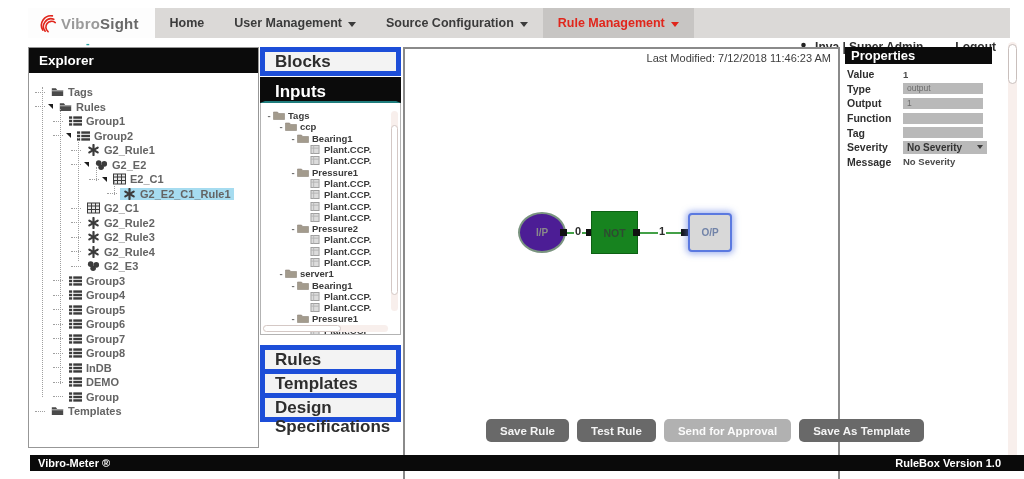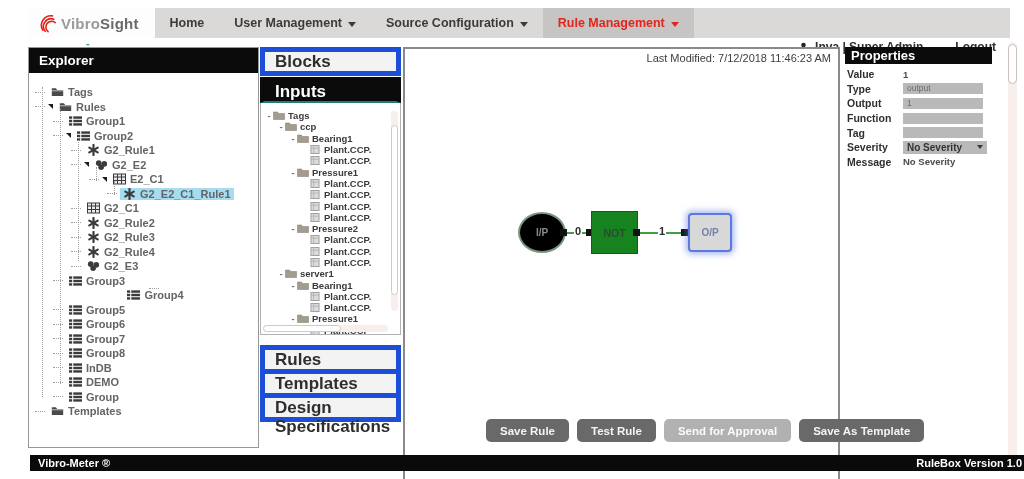--- a/index.html
+++ b/index.html
@@ -58,21 +58,21 @@
   .hsb{position:absolute;left:2px;bottom:2px;height:7px;width:125px;background:#f8efec;border-radius:4px;}
   .hsb .thumb{position:absolute;left:0;top:0;height:7px;width:78px;background:#fff;
               border:1px solid #d4c8c5;border-radius:4px;box-sizing:border-box;}
   .acc-gap{height:10px;}
 
   
   .canvas{position:absolute;left:403px;top:47px;width:437px;height:475px;
           border:2px solid #8a8a8a;background:#fff;box-sizing:border-box;}
   .last-modified{position:absolute;top:3px;right:7px;font-size:11px;color:#3d3d3d;}
   .node-ip{position:absolute;left:113px;top:163px;width:48px;height:41px;border-radius:50%;
-           background:#000000;border:2px solid #7a9480;display:flex;align-items:center;
+           background:#4c1d95;border:2px solid #7a9480;display:flex;align-items:center;
            justify-content:center;font-size:10px;font-weight:700;color:#8a8a8a;box-sizing:border-box;}
   .node-not{position:absolute;left:186px;top:162px;width:47px;height:43px;background:#17831f;
             border:1px solid #0d6114;display:flex;align-items:center;justify-content:center;
             font-size:10.5px;font-weight:700;color:#2f4a32;box-sizing:border-box;}
   .node-op{position:absolute;left:283px;top:164px;width:44px;height:39px;background:#d8d8d8;
            border:2px solid #5b79e0;border-radius:4px;box-shadow:0 0 6px 2px rgba(91,121,224,.55);
            display:flex;align-items:center;justify-content:center;font-size:10px;font-weight:700;
            color:#7183a8;box-sizing:border-box;}
   .port{position:absolute;width:7px;height:7px;background:#111;}
   .edge{position:absolute;height:2px;background:#43a047;}
@@ -102,21 +102,21 @@
 
   
   .page-sb{position:absolute;left:1008px;top:42px;width:9px;height:420px;background:#f8efec;
            border-radius:5px;}
   .page-sb .thumb{position:absolute;left:0;top:2px;width:9px;height:40px;background:#fff;
                   border:1px solid #c9bfbc;border-radius:5px;box-sizing:border-box;}
 
   
   .footer{position:absolute;left:30px;top:455px;width:994px;height:16px;background:#0a0a0a;
           color:#fff;font-size:11px;font-weight:700;display:flex;align-items:center;
-          justify-content:space-between;padding:0 2px 0 8px;box-sizing:border-box;}
+          justify-content:space-between;padding:0 23px 0 8px;box-sizing:border-box;}
   .footer .ver b{font-weight:800;}
 </style>
 </head>
 <body>
 
 <div class="page">
 
   <div class="navbar">
     <div class="logo-box">
       <span style="display:inline-flex;">
@@ -374,21 +374,21 @@
                   <rect x="0" y="4.7" width="3.4" height="2.6"></rect>
                   <rect x="4.6" y="4.7" width="9.4" height="2.6"></rect>
                   <rect x="0" y="8.4" width="3.4" height="2.6"></rect>
                   <rect x="4.6" y="8.4" width="9.4" height="2.6"></rect>
                 </g>
               </svg>
             </span>
             <span>Group3</span>
           </span>
         </div>
-        <div class="xrow" style="padding-left: 24px; flex-direction: column;">
+        <div class="xrow" style="padding-left: 24px;">
           <span class="conn"></span>
           <span class="itemwrap">
             <span class="xicon">
               <svg viewBox="0 0 14 12">
                 <g fill="#3b3b3b">
                   <rect x="0" y="1" width="3.4" height="2.6"></rect>
                   <rect x="4.6" y="1" width="9.4" height="2.6"></rect>
                   <rect x="0" y="4.7" width="3.4" height="2.6"></rect>
                   <rect x="4.6" y="4.7" width="9.4" height="2.6"></rect>
                   <rect x="0" y="8.4" width="3.4" height="2.6"></rect>

